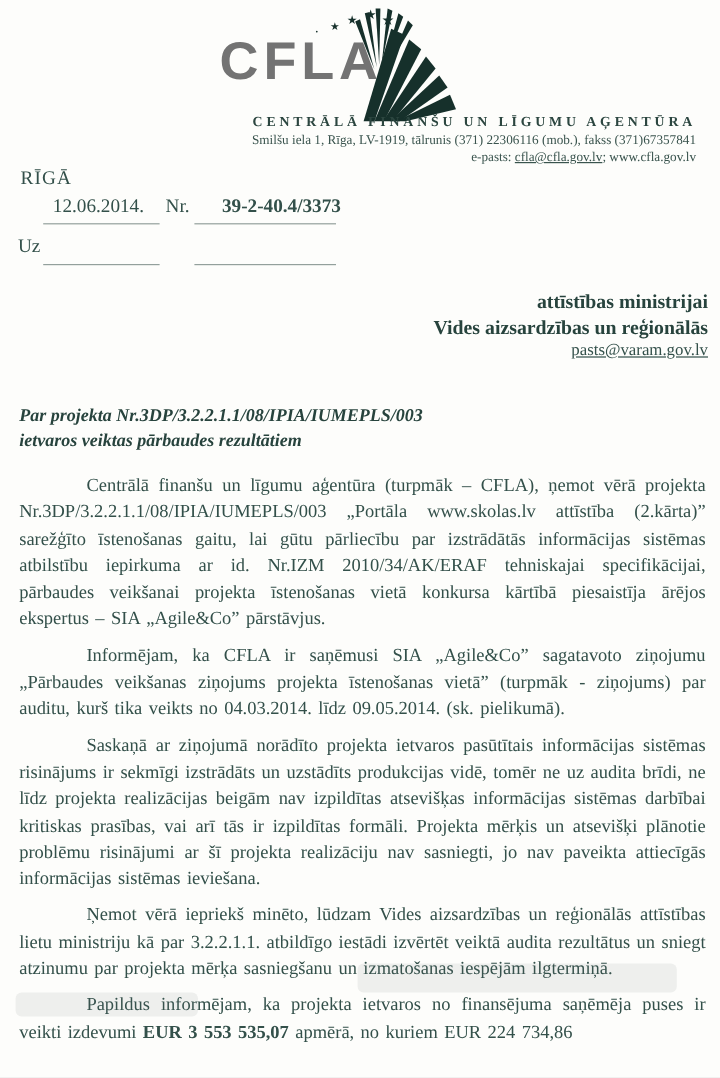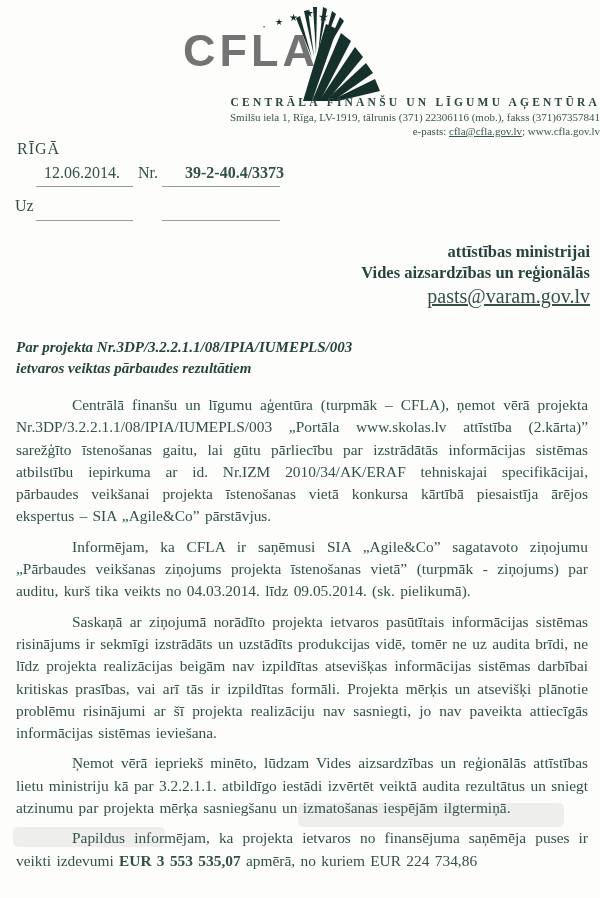--- a/index.html
+++ b/index.html
@@ -20,21 +20,21 @@
     font-family:"Liberation Sans", sans-serif;
     font-weight:bold;font-size:45px;line-height:1;
     letter-spacing:4px;color:#737373;
     transform:scaleY(0.98);
   }
   .logo-stars{position:absolute;left:78px;top:2px;width:90px;height:26px;color:#16302b;}
   .logo-stars span{position:absolute;line-height:1;}
   .logo-fan{position:absolute;left:112px;top:0;}
 
   
-  .org-block{position:absolute;top:96px;left:60px;right:0;text-align:right;}
+  .org-block{position:absolute;top:96px;left:60px;right:20px;text-align:right;}
   .org-name{
     font-size:11.5px;font-weight:bold;letter-spacing:3.2px;
     color:#2c4640;white-space:nowrap;
   }
   .org-address{font-size:11px;margin-top:3px;color:#3a544e;}
   .org-contact{font-size:11px;margin-top:2px;color:#3a544e;}
   .u{text-decoration:underline;}
 
   
   .refs{position:absolute;top:140px;left:0;right:0;height:100px;font-size:16px;}
@@ -45,21 +45,21 @@
   .refs .uz{position:absolute;left:15px;top:57px;}
   .rule{position:absolute;height:0;border-bottom:1px solid #93a09c;}
   .rule.r1{left:36px;width:97px;top:46px;}
   .rule.r2{left:162px;width:118px;top:46px;}
   .rule.r3{left:36px;width:97px;top:80px;}
   .rule.r4{left:162px;width:118px;top:80px;}
 
   
   .recipient{position:absolute;top:241px;right:10px;text-align:right;}
   .recipient .name{font-size:16.5px;font-weight:bold;line-height:21px;color:#27433d;}
-  .recipient .mail{font-size:20px;margin-top:2px;text-decoration:underline;}
+  .recipient .mail{font-size:14px;margin-top:2px;text-decoration:underline;}
 
   
   .subject{
     position:absolute;top:337px;left:16px;
     font-size:15px;font-weight:bold;font-style:italic;
     line-height:21px;color:#27433d;
   }
 
   
   .letter-body{

